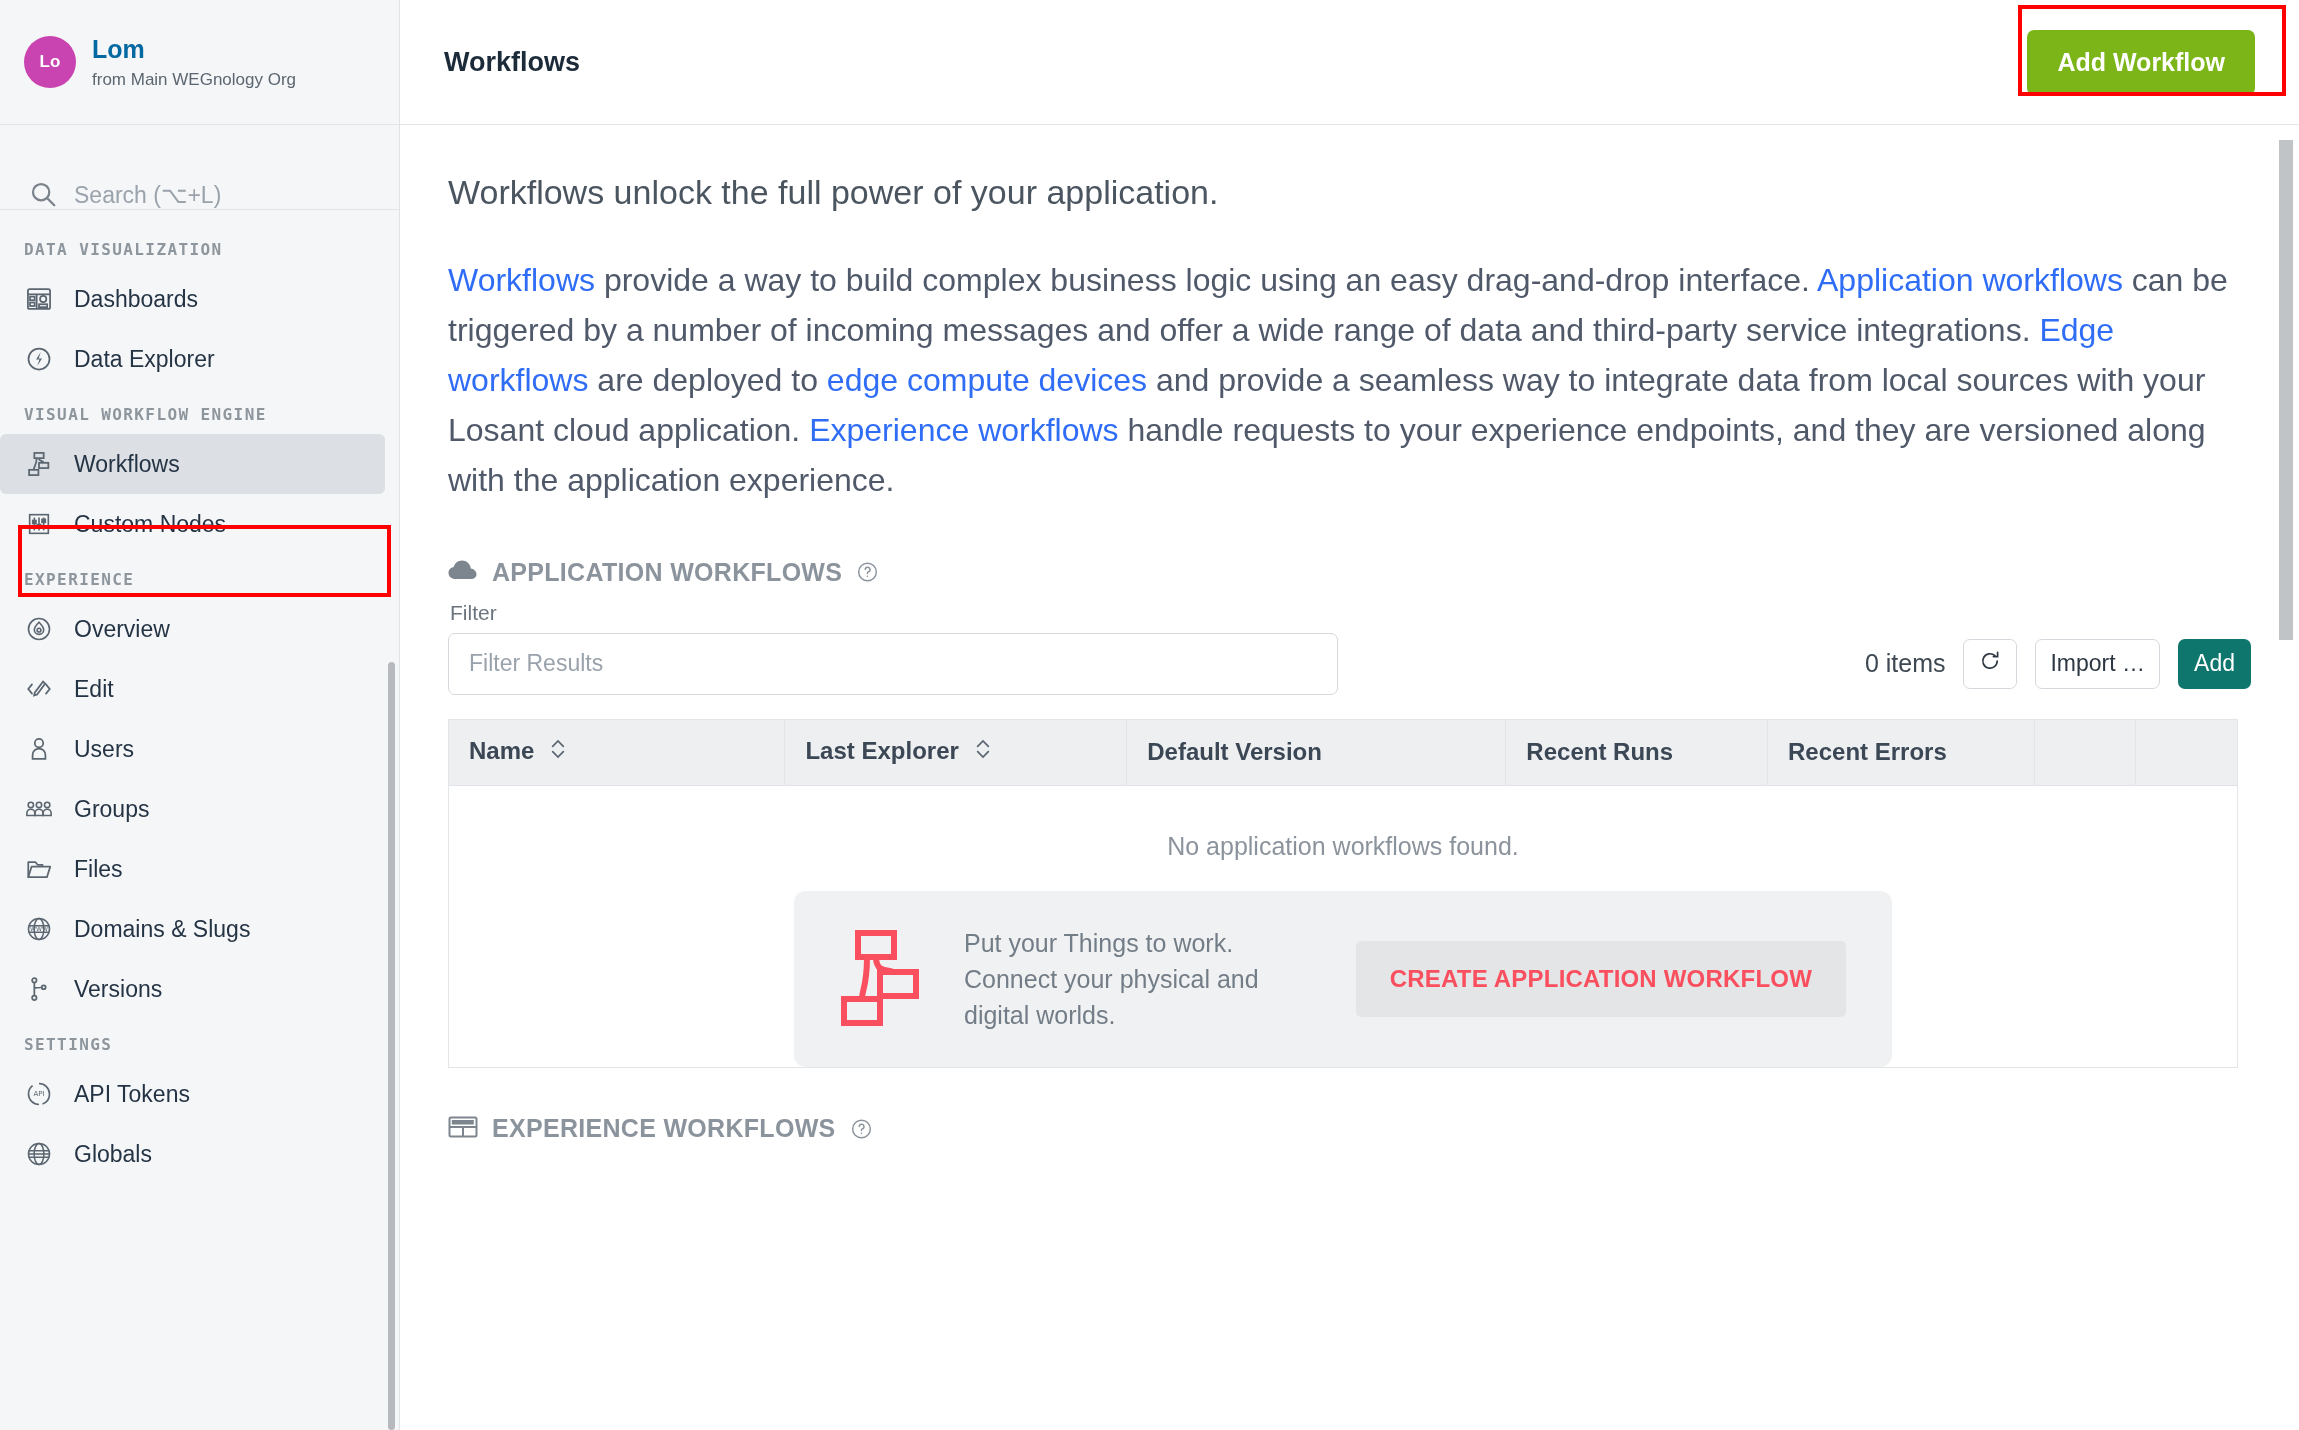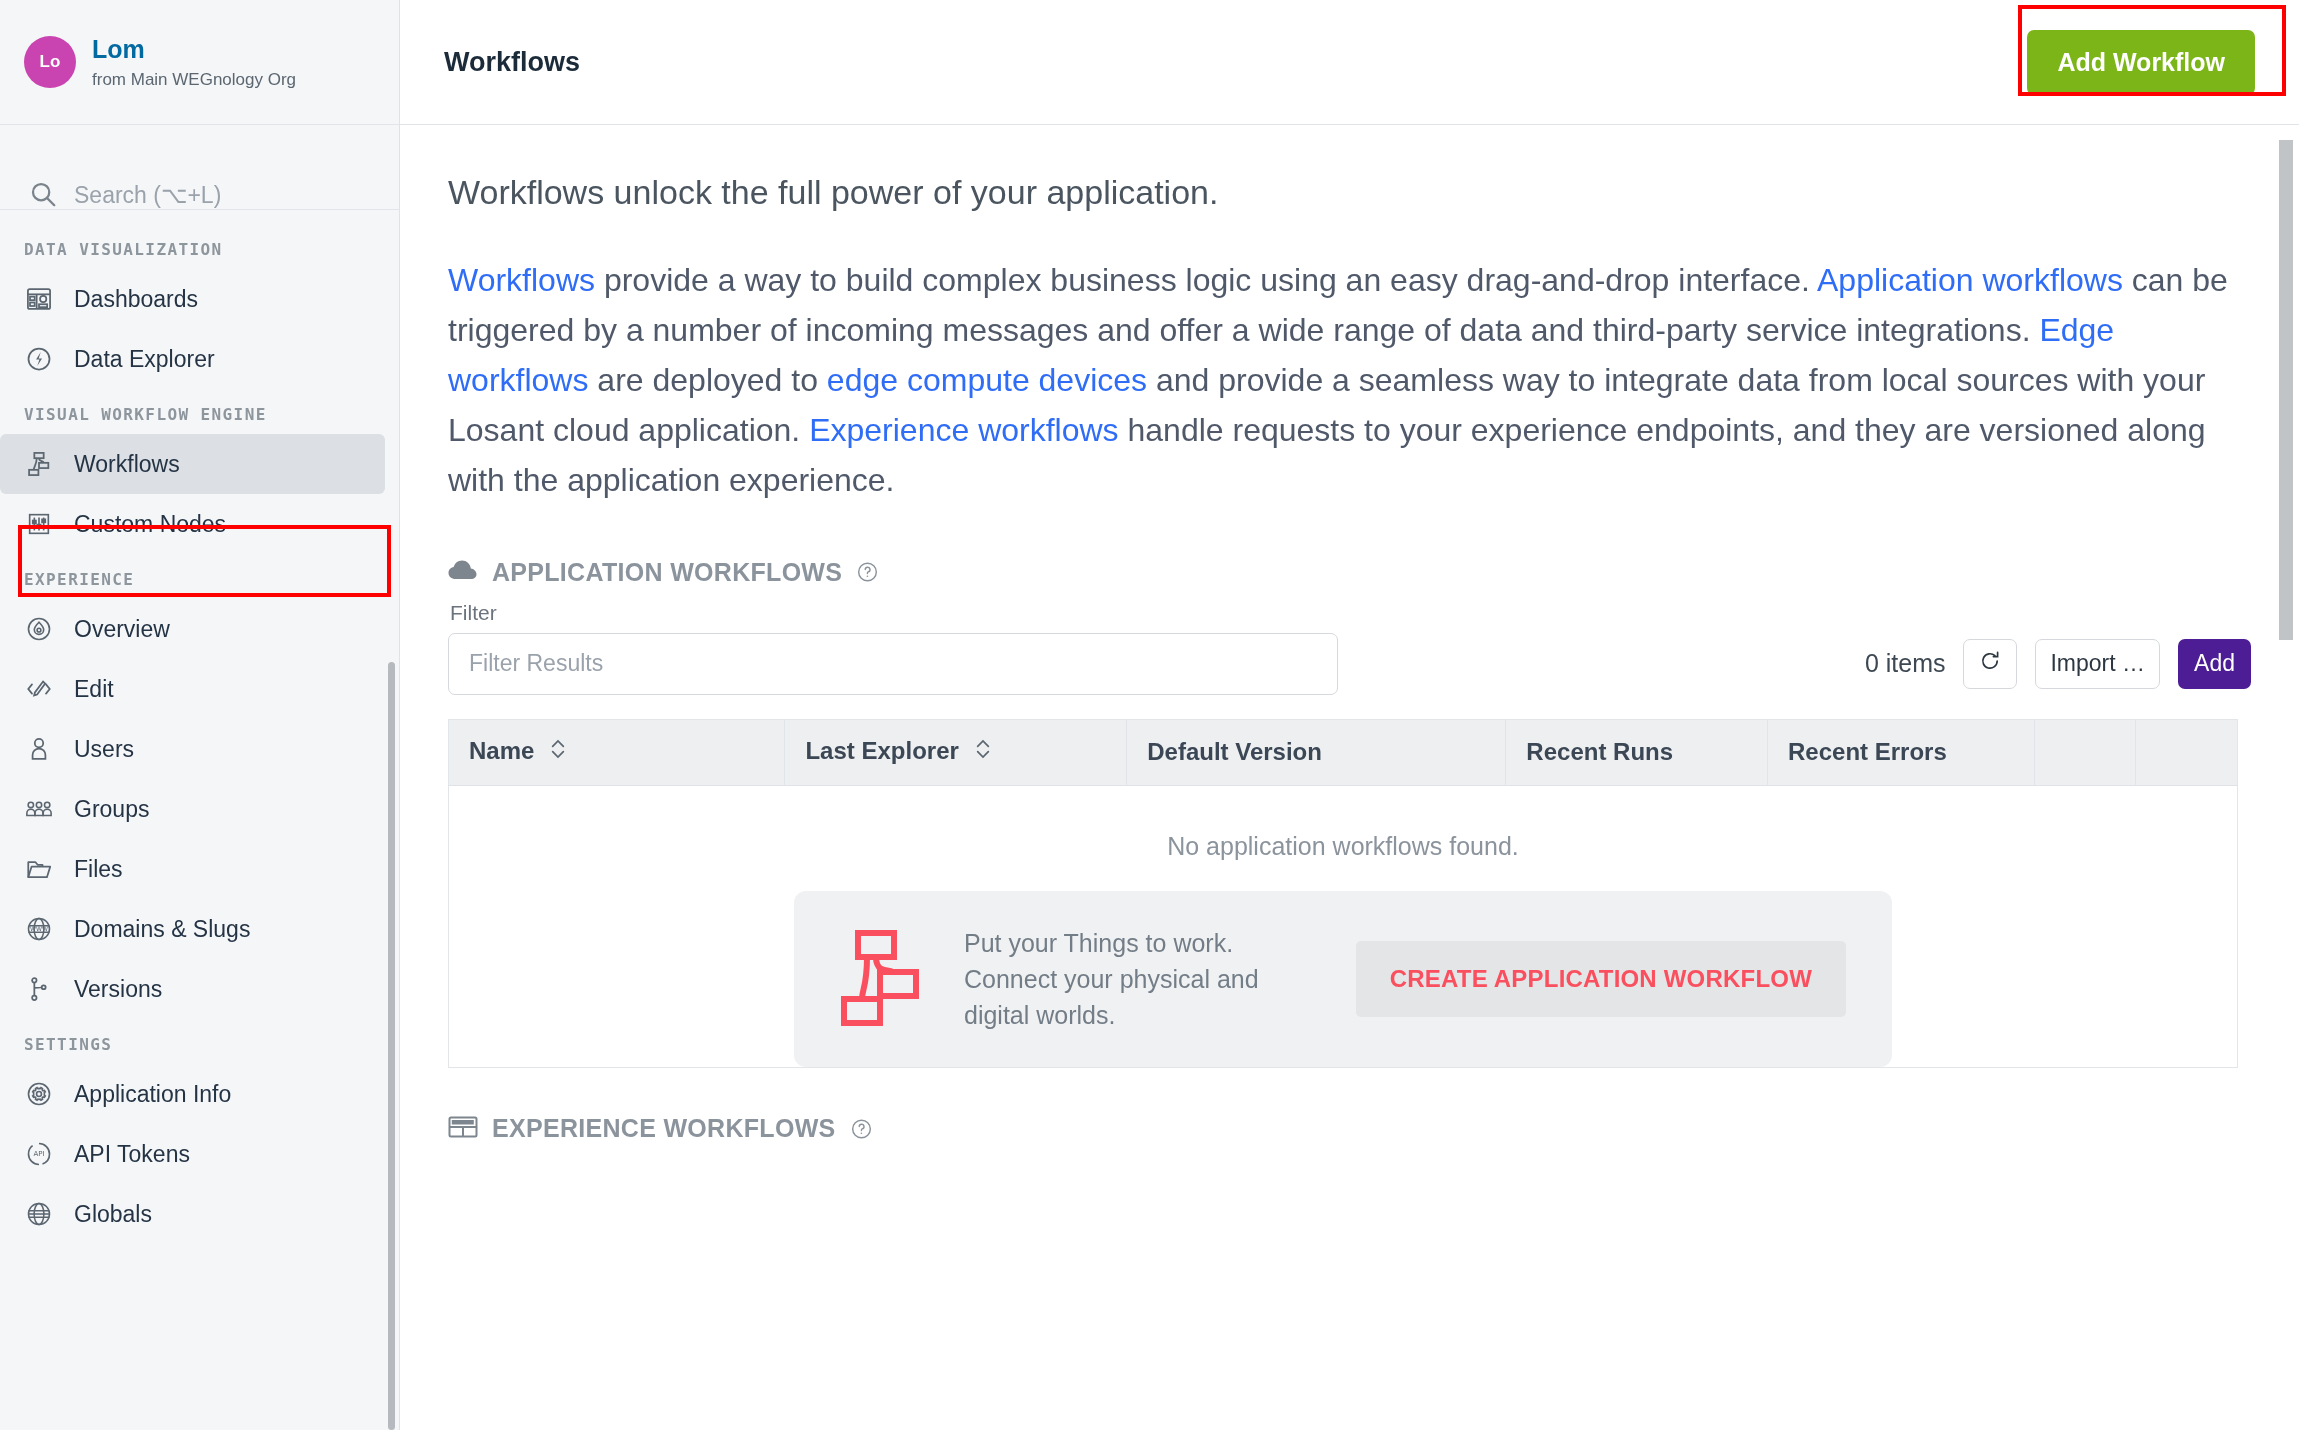--- a/index.html
+++ b/index.html
@@ -137,21 +137,21 @@
   .items-count { font-size: 25px; color: #3d4852; }
   .btn-ghost {
     height: 50px; min-width: 52px;
     border: 1px solid #d5d9dd; border-radius: 7px; background: #fff;
     color: #2c3742; font-size: 23px; padding: 0 14px;
     font-family: "Liberation Sans", sans-serif; cursor: pointer;
     display: flex; align-items: center; justify-content: center;
   }
   .btn-add-sm {
     height: 50px; border: none; border-radius: 7px;
-    background: #4c1d95; color: #fff; font-size: 23px; padding: 0 16px;
+    background: #0f766e; color: #fff; font-size: 23px; padding: 0 16px;
     font-family: "Liberation Sans", sans-serif; cursor: pointer; font-weight:400;
   }
 
   table.wf { width: 1790px; border-collapse: collapse; margin-top: 24px; border: 1px solid #e3e6e9; }
   table.wf thead th {
     background: #edeff1; border-right: 1px solid #e1e4e8; border-bottom: 1px solid #dfe2e6;
     text-align: left; font-size: 24px; font-weight: 700; color: #3c4755;
     padding: 16px 20px; height: 66px; white-space: nowrap;
   }
   table.wf thead th:last-child { border-right: none; }
@@ -329,30 +329,20 @@
               <circle cx="16" cy="10.5" r="1.7"></circle>
               <circle cx="8" cy="19.6" r="1.9"></circle>
             <line x1="8" y1="6.5" x2="8" y2="17.7"></line>
               <path d="M8 11 C12 11 14.4 11 14.4 10.8"></path>
           </svg>
         </span>
         <span class="nlabel">Versions</span>
       </div>
 
       <div class="nav-group-title">SETTINGS</div>
-      <div class="nav-item">
-        <span class="nico">
-          <svg width="28" height="28" viewBox="0 0 24 24" fill="none" stroke="#5b6670" stroke-width="1.4">
-            <circle cx="12" cy="12" r="9"></circle>
-            <path d="M12 7.2 l1 .2 .7-.9 1.3 .8 -.3 1.1 .8 .8 1.1-.3 .8 1.3 -.9 .7 .2 1 -.2 1 .9 .7 -.8 1.3 -1.1-.3 -.8 .8 .3 1.1 -1.3 .8 -.7-.9 -1 .2 -1-.2 -.7 .9 -1.3-.8 .3-1.1 -.8-.8 -1.1 .3 -.8-1.3 .9-.7 -.2-1 .2-1 -.9-.7 .8-1.3 1.1 .3 .8-.8 -.3-1.1 1.3-.8 .7 .9 z"></path>
-            <circle cx="12" cy="12" r="2.1"></circle>
-          </svg>
-        </span>
-        <span class="nlabel">Application Info</span>
-      </div>
       <div class="nav-item">
         <span class="nico">
           <svg width="28" height="28" viewBox="0 0 24 24" fill="none" stroke="#5b6670" stroke-width="1.4">
             <path d="M12 3 a9 9 0 0 1 9 9 a9 9 0 0 1 -6 8.5"></path>
               <path d="M12 21 a9 9 0 0 1 -9-9 a9 9 0 0 1 3.5-7.1"></path>
             <text x="12" y="14" font-size="6" text-anchor="middle" fill="#5b6670" stroke="none" font-family="DejaVu Sans">API</text>
           </svg>
         </span>
         <span class="nlabel">API Tokens</span>
       </div>

